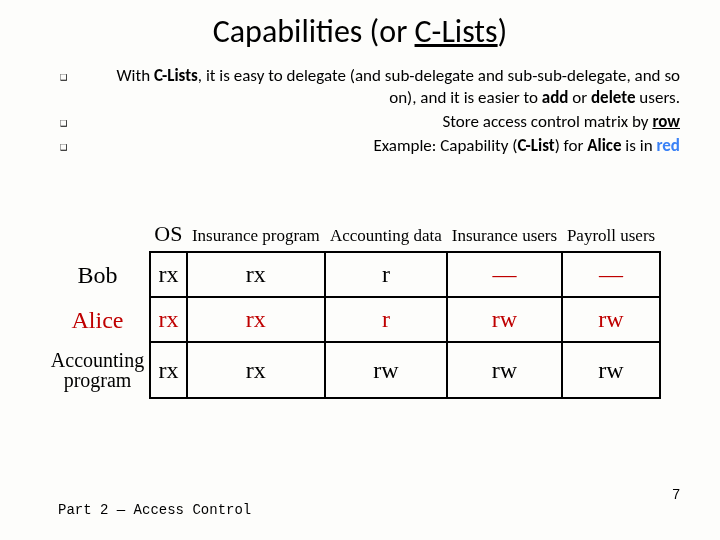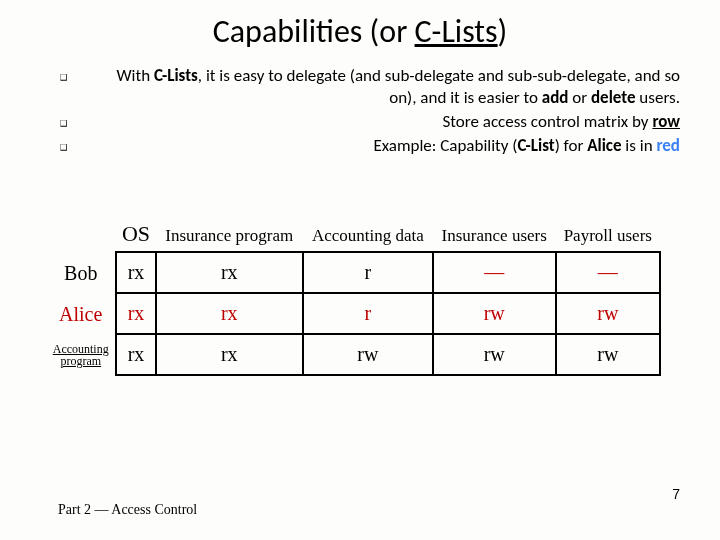--- a/index.html
+++ b/index.html
@@ -52,49 +52,49 @@
     font-family: "Comic Sans MS", cursive;
     font-size: 17px;
     font-weight: 400;
     padding: 4px 4px 6px;
     vertical-align: bottom;
     line-height: 1.05;
   }
   .grid td {
     border: 2px solid #000;
     font-family: "Comic Sans MS", cursive;
-    font-size: 20px;
+    font-size: 24px;
     text-align: center;
     padding: 8px 4px;
     height: 40px;
   }
   .rowlabel {
     font-family: "Comic Sans MS", cursive;
     font-size: 18px;
     text-align: right;
     padding-right: 10px;
     border: none;
     white-space: nowrap;
     line-height: 1.0;
   }
-  .rowlabel.small { font-size: 12px; text-decoration: underline; }
+  .rowlabel.small { font-size: 20px; }
   .alice-row td { color: #bf0000; }
   .alice-row .rowlabel { color: #bf0000; }
   .dash { color: #bf0000; }
 
   .footer {
     position: absolute;
     bottom: 22px;
     left: 58px;
     right: 40px;
     display: flex;
     justify-content: space-between;
     font-size: 14px;
   }
-  .footer .left { font-family: Liberation Serif, serif; margin-top: 16px; }
+  .footer .left { font-family: Liberation Mono, monospace; margin-top: 16px; }
   .footer .right { font-family: Arial, sans-serif; }
 </style>
 </head>
 <body>
 
 <div class="title">
   <span>Capabilities (or </span><span class="u">C-Lists</span><span>)</span>
 </div>
 
 <div class="bullets">

